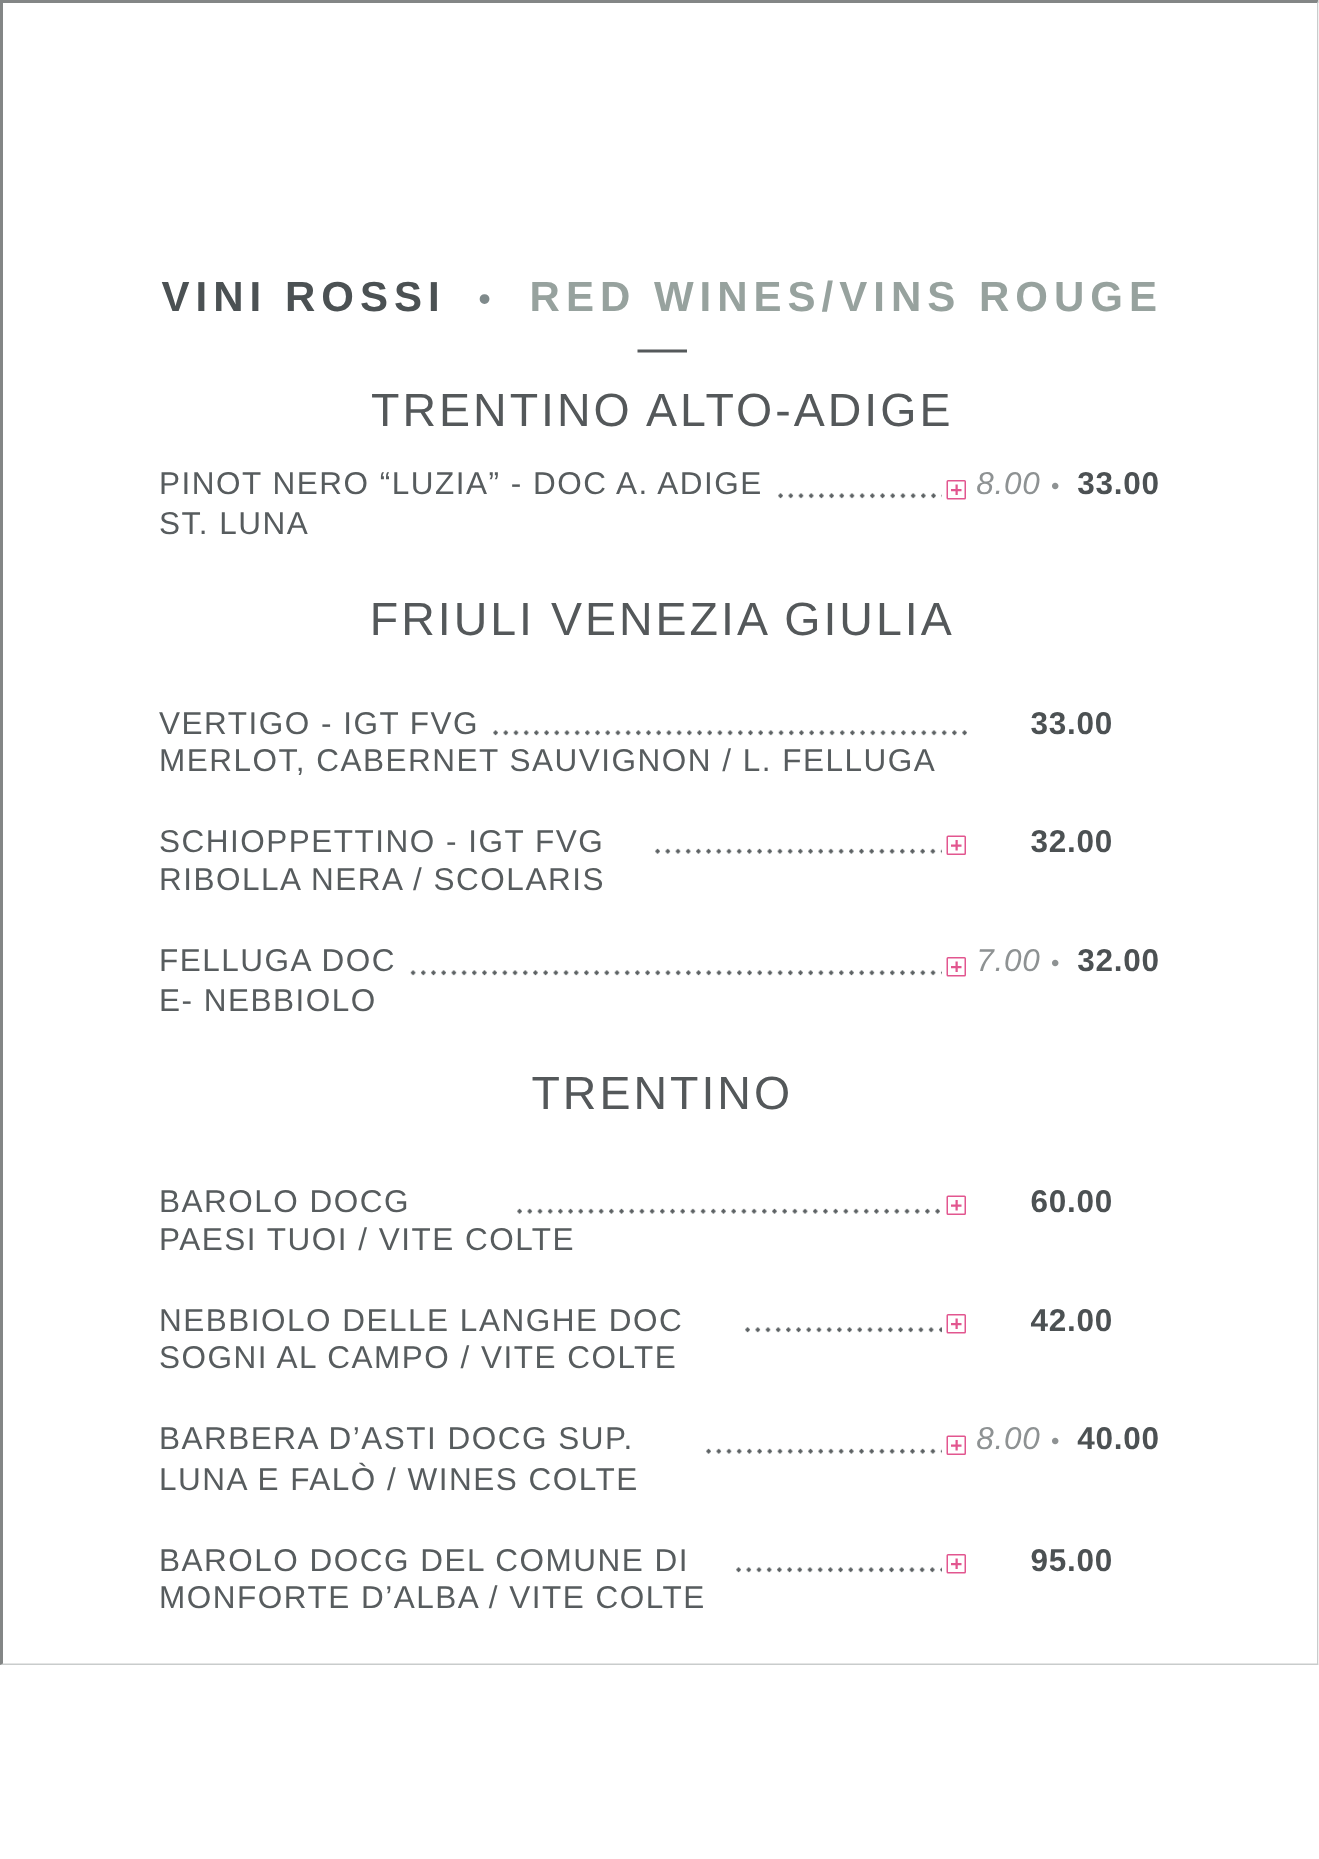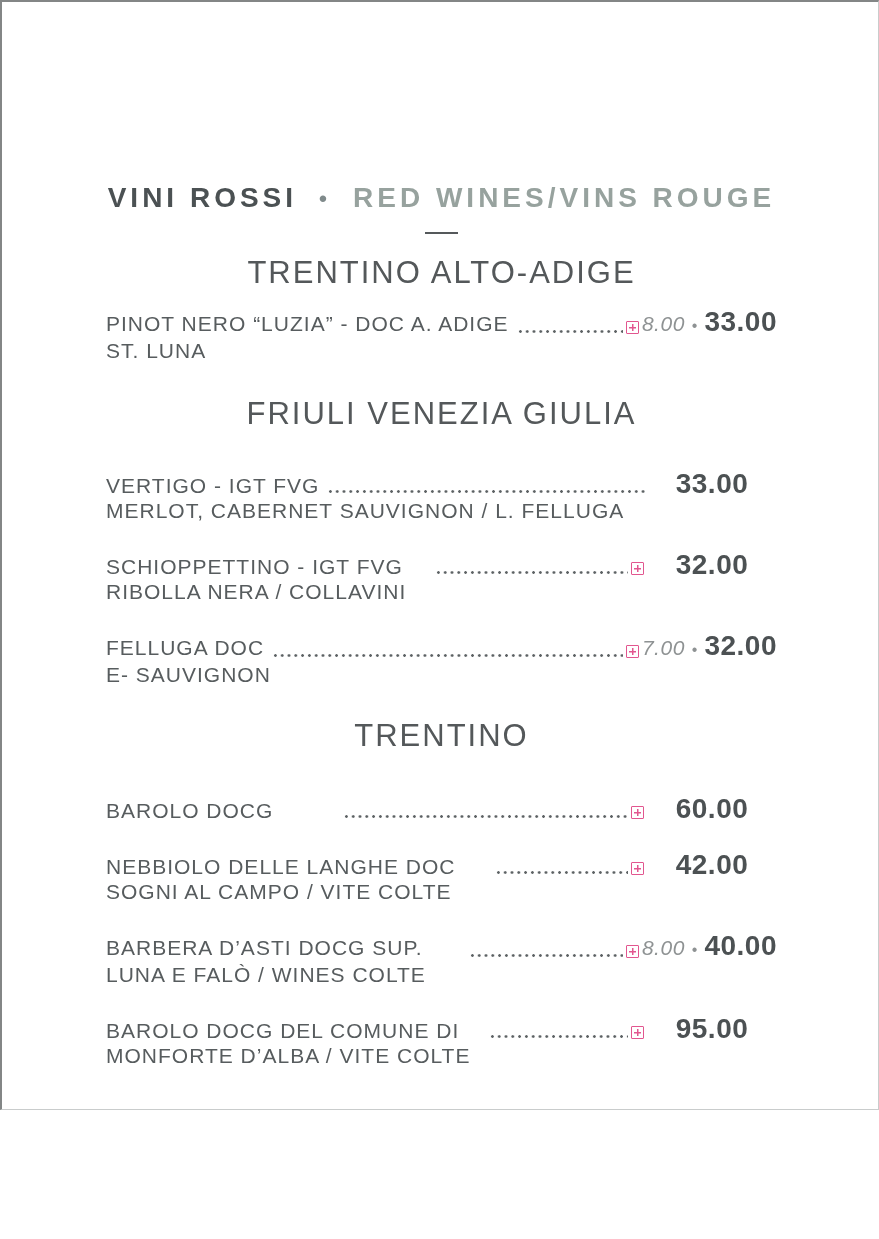--- a/index.html
+++ b/index.html
@@ -101,21 +101,21 @@
   }
   .glass {
     font-size: 21px;
     font-style: italic;
     color: #8e9293;
     letter-spacing: 0.5px;
     white-space: nowrap;
   }
   .psep { color: #8e9293; font-size: 16px; margin: 0 7px; }
   .bottle {
-    font-size: 28px;
+    font-size: 21px;
     font-weight: bold;
     color: #4c5153;
     letter-spacing: 0.5px;
     min-width: 60px;
     text-align: right;
     white-space: nowrap;
   }
   .line2 {
     font-size: 21px;
     line-height: 25px;
@@ -172,50 +172,51 @@
 
       <div class="row">
         <div class="line1">
           <span class="wname">SCHIOPPETTINO - IGT FVG</span>
           <span class="leader gap-32"></span>
           <span class="marker"></span>
           <span class="cluster">
             <span class="bottle">32.00</span>
           </span>
         </div>
-        <div class="line2">RIBOLLA NERA / COLLAVINI</div>
+        <div class="line2">RIBOLLA NERA / SCOLARIS</div>
       </div>
 
       <div class="row">
         <div class="line1">
           <span class="wname">FELLUGA DOC</span>
           <span class="leader gap-8"></span>
           <span class="marker"></span>
           <span class="cluster">
             <span class="glass">7.00</span>
             <span class="psep">•</span>
             <span class="bottle">32.00</span>
           </span>
         </div>
-        <div class="line2">E- SAUVIGNON</div>
+        <div class="line2">E- NEBBIOLO</div>
       </div>
     </section>
 
     <section class="sec3">
       <h2 class="heading">TRENTINO</h2>
 
       <div class="row">
         <div class="line1">
           <span class="wname">BAROLO DOCG</span>
           <span class="leader gap-70"></span>
           <span class="marker"></span>
           <span class="cluster">
             <span class="bottle">60.00</span>
           </span>
         </div>
+        <div class="line2">PAESI TUOI / VITE COLTE</div>
       </div>
 
       <div class="row">
         <div class="line1">
           <span class="wname">NEBBIOLO DELLE LANGHE DOC</span>
           <span class="leader gap-40"></span>
           <span class="marker"></span>
           <span class="cluster">
             <span class="bottle">42.00</span>
           </span>

